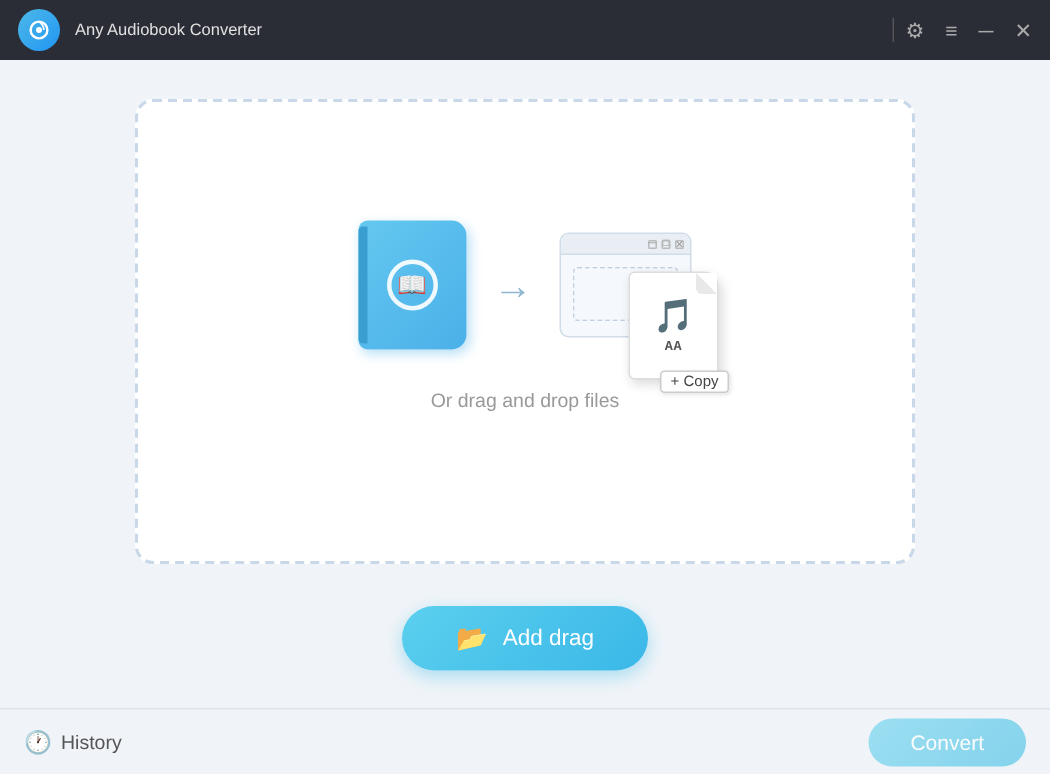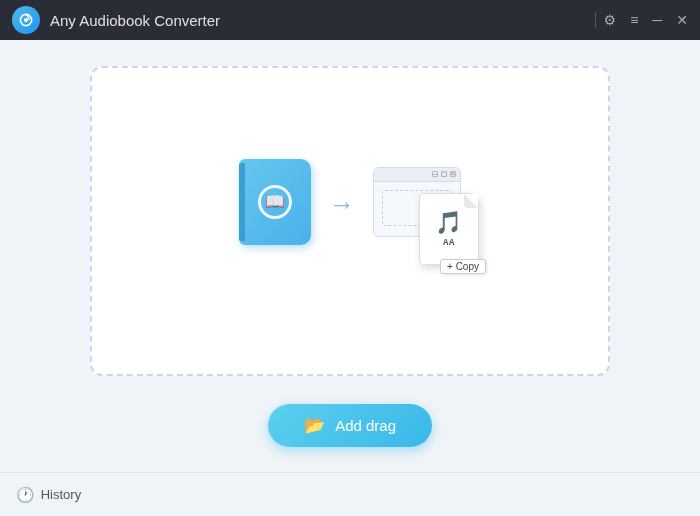--- a/index.html
+++ b/index.html
@@ -36,21 +36,21 @@
       flex-shrink: 0;
     }
 
     .titlebar-logo svg {
       width: 16px;
       height: 16px;
     }
 
     .titlebar-title {
       color: #e0e0e0;
-      font-size: 15px;
+      font-size: 11px;
       flex: 1;
     }
 
     .titlebar-divider {
       width: 1px;
       height: 16px;
       background: #555;
       margin: 0 8px;
     }
 
@@ -389,29 +389,33 @@
             <div class="file-icon">
               <span class="file-music-note">🎵</span>
               <span class="file-label">AA</span>
               <span class="copy-badge">+ Copy</span>
             </div>
           </div>
         </div>
 
       </div>
 
+      <span class="drag-text">Or drag and drop files</span>
 
     </div>
   </div>
 
   <button class="add-files-btn">
     <span class="btn-icon">📂</span>
     <span>Add drag</span>
   </button>
 
 </div>
 
 <div class="bottom-bar">
   <button class="history-btn">
     <span class="history-icon">🕐</span>
     <span>History</span>
   </button>
+  <button class="convert-btn">
+    <span>Convert</span>
+  </button>
 </div>
 
 </body></html>

